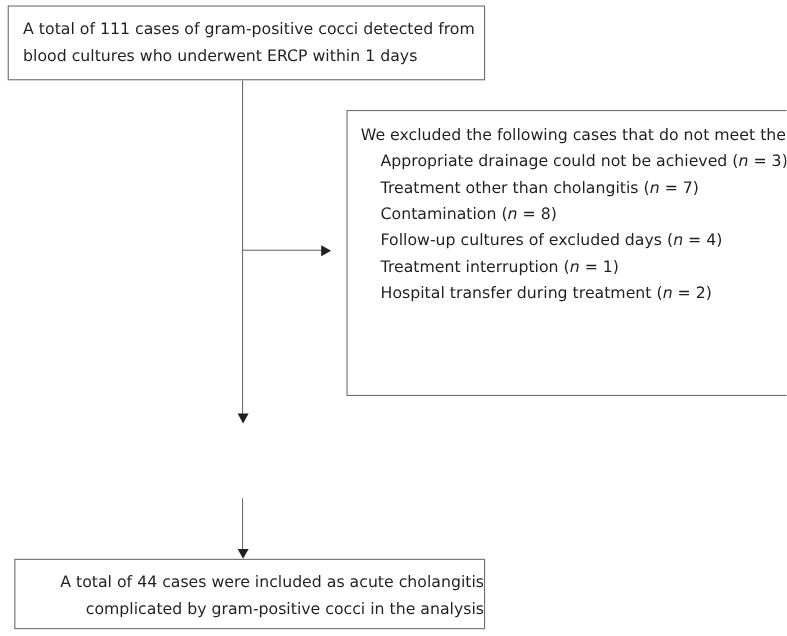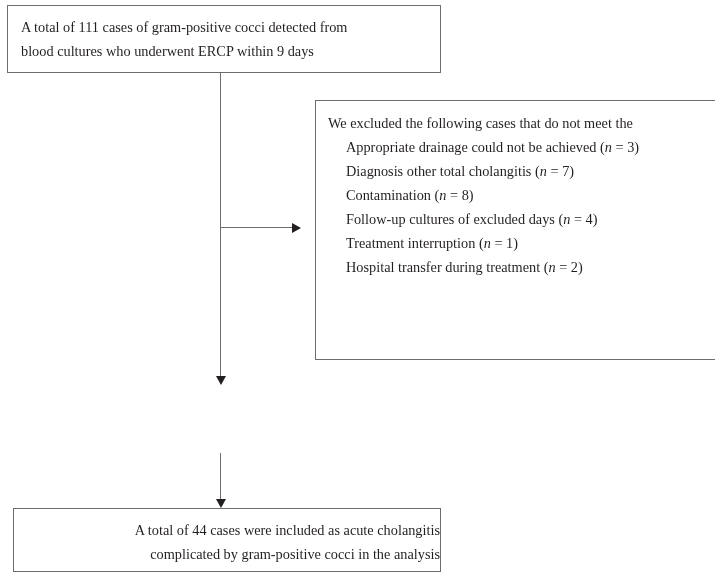--- a/index.html
+++ b/index.html
@@ -16,21 +16,20 @@
     font-family: "DejaVu Sans", "Liberation Sans", sans-serif;
     color: #231f20;
   }
 
   .flow-root {
     position: absolute;
     left: 0;
     top: 0;
     width: 631px;
     height: 578px;
-    font-family: Liberation Serif, serif;
   }
 
   
   .box {
     position: absolute;
     box-sizing: border-box;
     border: 1px solid #6d6d6d;
     background: #ffffff;
     font-size: 14.3px;
     line-height: 24px;
@@ -155,30 +154,30 @@
   <div class="conn conn-h" id="branch-h"></div>
   <div class="conn conn-v" id="trunk-2"></div>
 
   <div class="arrow-right" id="arrow-to-exclusions"></div>
   <div class="arrow-down" id="arrow-to-remaining"></div>
   <div class="arrow-down" id="arrow-to-included"></div>
 
   <div class="box" id="box-enrollment">
     <div class="box-inner">
       <div class="box-line">A total of 111 cases of gram-positive cocci detected from</div>
-      <div class="box-line">blood cultures who underwent ERCP within 9 days</div>
+      <div class="box-line">blood cultures who underwent ERCP within 1 days</div>
     </div>
   </div>
 
   <div class="box" id="box-exclusions">
     <div class="box-inner">
       <div class="box-line">We excluded the following cases that do not meet the</div>
       <div id="exclusion-list">
           <div class="box-line excl-item"><span>Appropriate drainage could not be achieved (</span><span class="nvar">n</span><span> = 3)</span></div>
-          <div class="box-line excl-item"><span>Diagnosis other total cholangitis (</span><span class="nvar">n</span><span> = 7)</span></div>
+          <div class="box-line excl-item"><span>Treatment other than cholangitis (</span><span class="nvar">n</span><span> = 7)</span></div>
           <div class="box-line excl-item"><span>Contamination (</span><span class="nvar">n</span><span> = 8)</span></div>
           <div class="box-line excl-item"><span>Follow-up cultures of excluded days (</span><span class="nvar">n</span><span> = 4)</span></div>
           <div class="box-line excl-item"><span>Treatment interruption (</span><span class="nvar">n</span><span> = 1)</span></div>
           <div class="box-line excl-item"><span>Hospital transfer during treatment (</span><span class="nvar">n</span><span> = 2)</span></div>
         </div>
     </div>
   </div>
 
 
   <div class="box" id="box-included">

